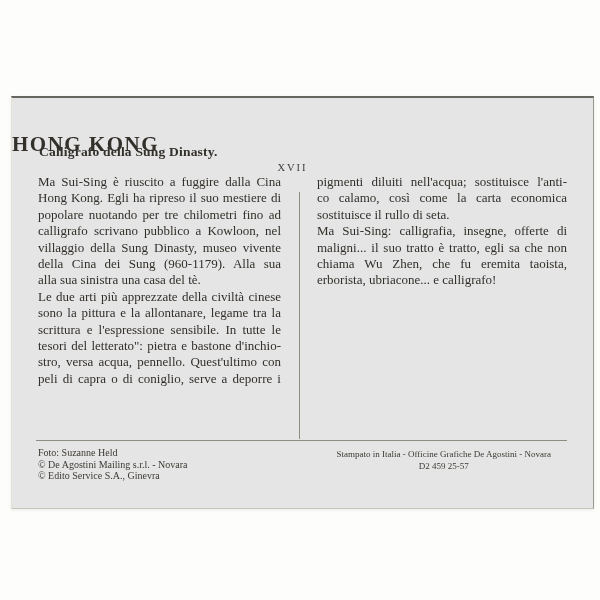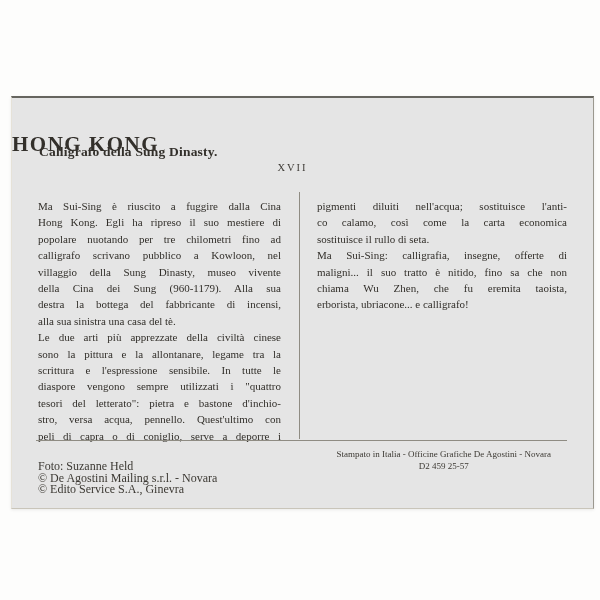--- a/index.html
+++ b/index.html
@@ -57,22 +57,22 @@
     left: 0;
     right: 20px;
     top: 64px;
     text-align: center;
     font-size: 10.5px;
     letter-spacing: 2px;
     color: #403d38;
   }
   .text-column {
     position: absolute;
-    top: 100px;
-    font-size: 11px;
+    top: 76px;
+    font-size: 13px;
     line-height: 16.4px;
     color: #322f2a;
   }
   .text-column.left  { left: 26px;  width: 243px; }
   .text-column.right { left: 305px; width: 250px; }
   .line {
     text-align: justify;
     text-align-last: justify;
     white-space: normal;
   }
@@ -89,22 +89,22 @@
     position: absolute;
     left: 24px;
     top: 342px;
     width: 531px;
     height: 1px;
     background: #8f8c83;
   }
   .footer-left {
     position: absolute;
     left: 26px;
-    top: 363px;
-    font-size: 12px;
+    top: 349px;
+    font-size: 10px;
     line-height: 11.5px;
     color: #3c3933;
   }
   .footer-right {
     position: absolute;
     right: 42px;
     top: 351px;
     text-align: center;
     font-size: 9px;
     line-height: 11.5px;
@@ -123,39 +123,37 @@
 
     <div class="series-number">XVII</div>
 
     <div class="text-column left">
         <div class="line">Ma Sui-Sing è riuscito a fuggire dalla Cina</div>
         <div class="line">Hong Kong. Egli ha ripreso il suo mestiere di</div>
         <div class="line">popolare nuotando per tre chilometri fino ad</div>
         <div class="line">calligrafo scrivano pubblico a Kowloon, nel</div>
         <div class="line">villaggio della Sung Dinasty, museo vivente</div>
         <div class="line">della Cina dei Sung (960-1179). Alla sua</div>
-        <div class="line">destra la bottega del fabbricante di incensi,</div>
         <div class="line lastline">alla sua sinistra una casa del tè.</div>
         <div class="line">Le due arti più apprezzate della civiltà cinese</div>
         <div class="line">sono la pittura e la allontanare, legame tra la</div>
         <div class="line">scrittura e l'espressione sensibile. In tutte le</div>
-        <div class="line">diaspore vengono sempre utilizzati i "quattro</div>
         <div class="line">tesori del letterato": pietra e bastone d'inchio-</div>
         <div class="line">stro, versa acqua, pennello. Quest'ultimo con</div>
         <div class="line">peli di capra o di coniglio, serve a deporre i</div>
       </div>
 
     <div class="v-rule"></div>
 
     <div class="text-column right">
         <div class="line">pigmenti diluiti nell'acqua; sostituisce l'anti-</div>
         <div class="line">co calamo, così come la carta economica</div>
         <div class="line lastline">sostituisce il rullo di seta.</div>
         <div class="line">Ma Sui-Sing: calligrafia, insegne, offerte di</div>
-        <div class="line">maligni... il suo tratto è nitido, fino sa che non</div>
+        <div class="line">maligni... il suo tratto è tratto, egli sa che non</div>
         <div class="line">chiama Wu Zhen, che fu eremita taoista,</div>
         <div class="line lastline">erborista, ubriacone... e calligrafo!</div>
       </div>
 
     <div class="h-rule"></div>
 
     <div class="footer-left">
       <div>Foto: Suzanne Held</div>
       <div>© De Agostini Mailing s.r.l. - Novara</div>
       <div>© Edito Service S.A., Ginevra</div>

